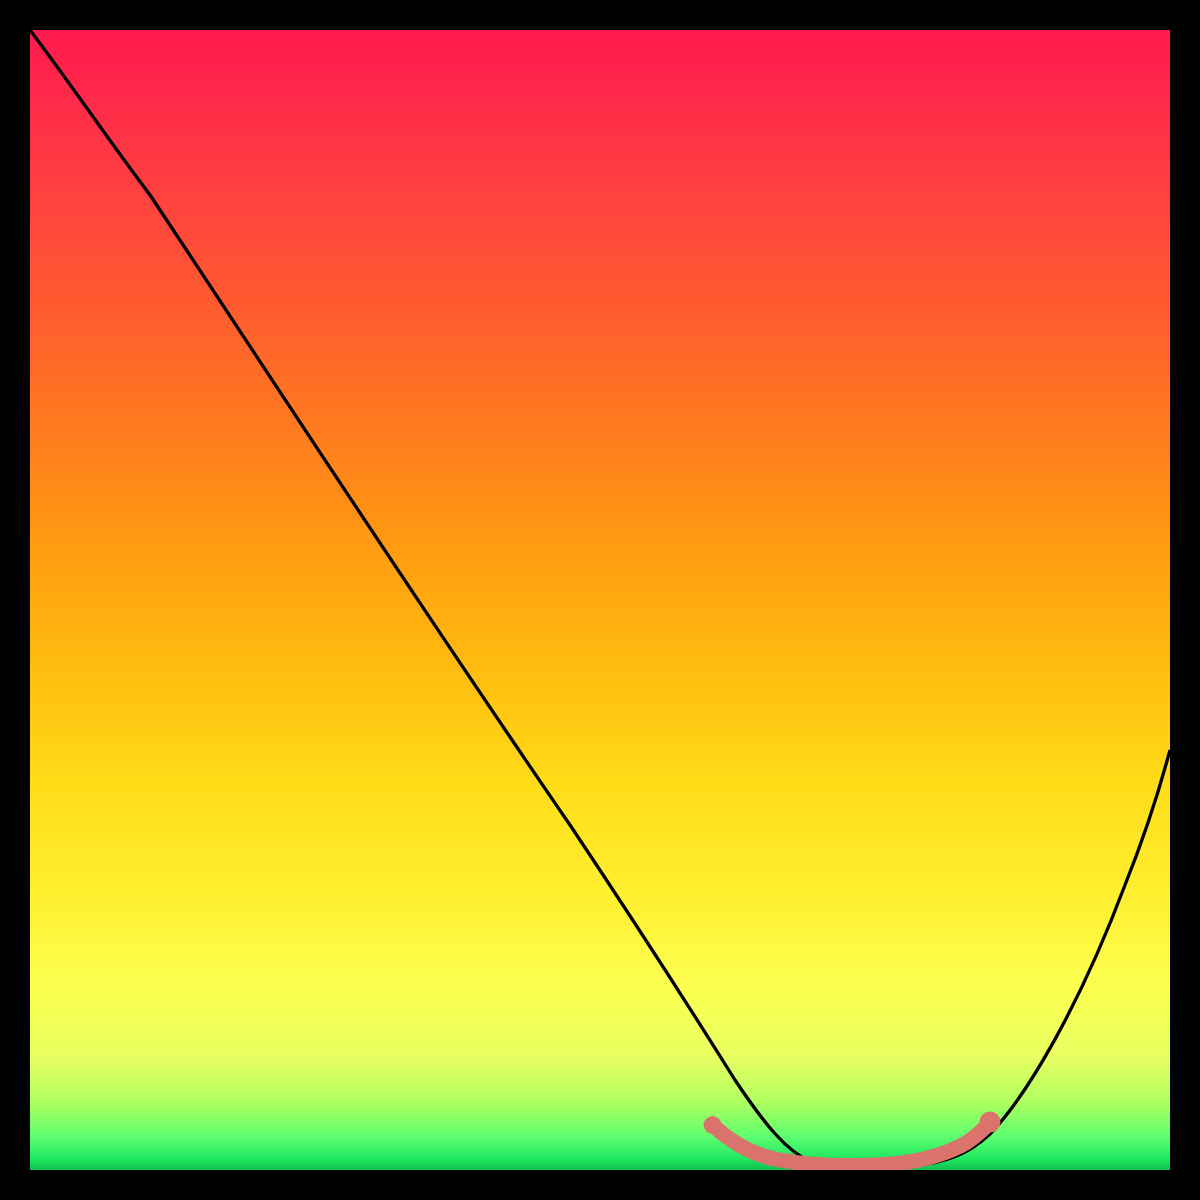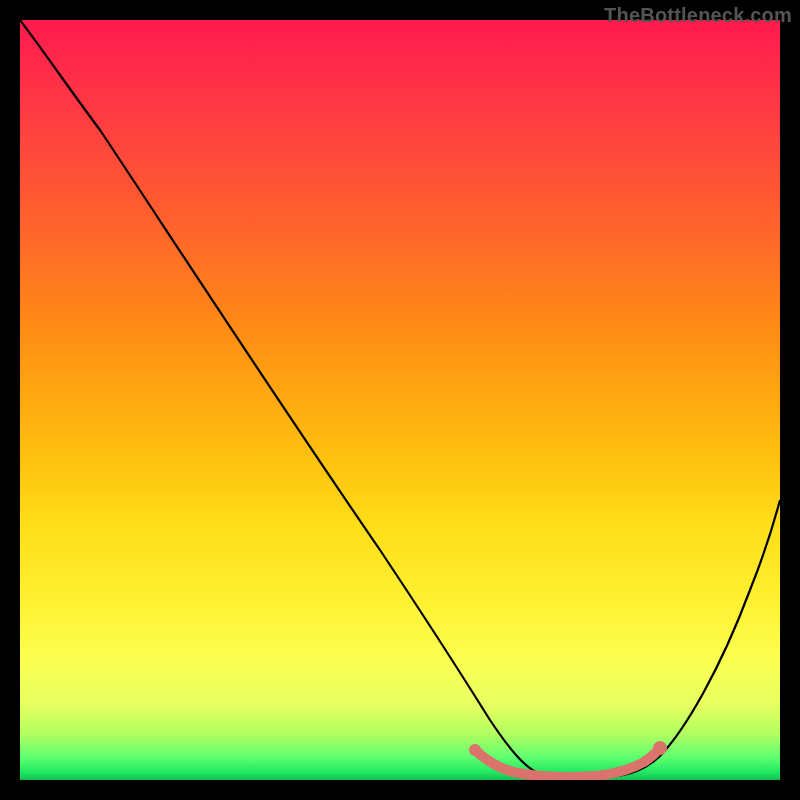--- a/index.html
+++ b/index.html
@@ -75,14 +75,13 @@
                C 520 757, 548 758, 575 756
                C 595 754, 610 750, 624 742
                C 630 738, 635 734, 640 728" fill="none" stroke="#d9736b" stroke-width="10" stroke-linecap="round"></path>
       <circle cx="455" cy="730" r="6" fill="#d9736b"></circle>
       <circle cx="505" cy="754" r="5" fill="#d9736b"></circle>
       <circle cx="545" cy="757" r="5" fill="#d9736b"></circle>
       <circle cx="585" cy="755" r="5" fill="#d9736b"></circle>
       <circle cx="640" cy="728" r="7" fill="#d9736b"></circle>
     </svg>
   </div>
-  <div class="watermark">TheBottleneck.com</div>
 </div>
 
 </body></html>

